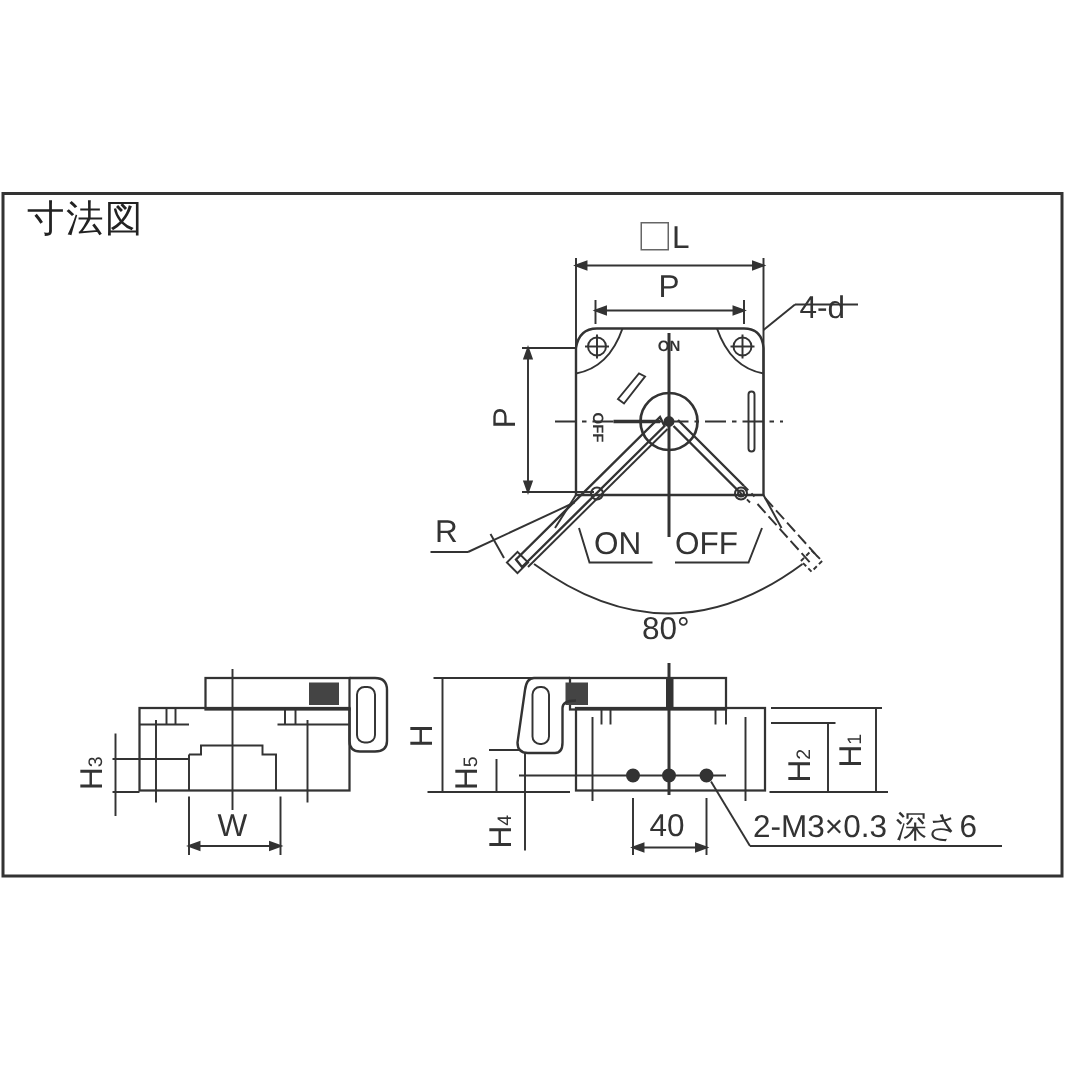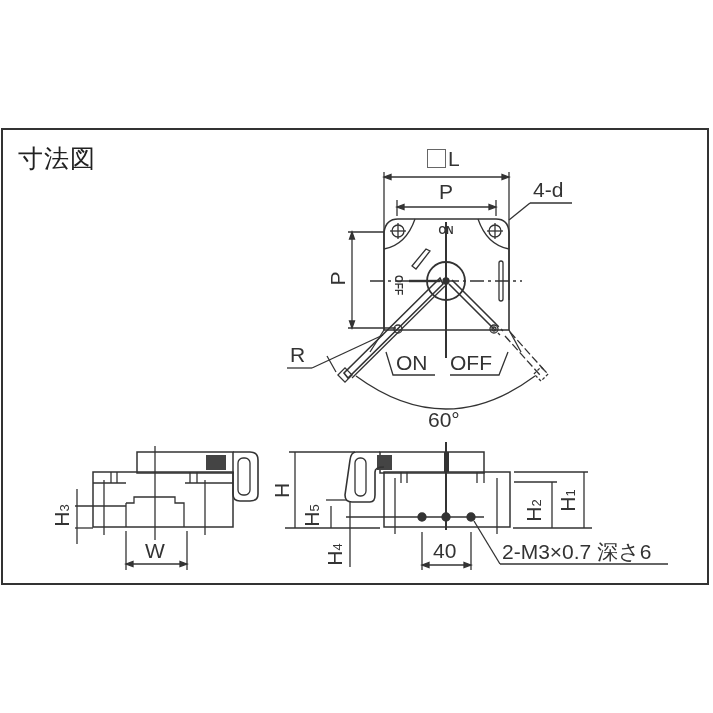--- a/index.html
+++ b/index.html
@@ -1,20 +1,20 @@
 <!DOCTYPE html>
 <html><head>
 <meta charset="utf-8">
 <style>
   html, body { margin:0; padding:0; background:#ffffff; }
   body { width:713px; height:713px; position:relative; overflow:hidden;
          font-family:"Liberation Sans", "DejaVu Sans", sans-serif; color:#222; }
   .frame { position:absolute; left:1px; top:128px; width:708px; height:457px;
            border:2px solid #333; box-sizing:border-box; background:#fff; }
-  .title { position:absolute; left:18px; top:142px; font-size:25px; color:#222;
+  .title { position:absolute; left:18px; top:129px; font-size:25px; color:#222;
            font-family:"DejaVu Sans", sans-serif; letter-spacing:1px; }
   svg { position:absolute; left:0; top:0; }
   .lbl { position:absolute; font-size:21px; color:#333; line-height:1; white-space:nowrap; }
   .sub { font-size:13px; }
   .sq { display:inline-block; width:19px; height:19px; border:1.5px solid #666; vertical-align:-2px; margin-right:2px; box-sizing:border-box; }
 </style>
 </head>
 <body>
 
 <div class="frame"></div>
@@ -162,29 +162,29 @@
     <path d="M422 565 l7 -2.5 v5 z" fill="#333"></path>
     <path d="M471 565 l-7 -2.5 v5 z" fill="#333"></path>
 
     <line x1="474" y1="521" x2="500" y2="564"></line>
     <line x1="500" y1="564" x2="668" y2="564"></line>
   </g>
 </svg>
 
 <div class="lbl" style="left:427px;top:148px;"><span class="sq"></span><span>L</span></div>
 <div class="lbl" style="left:439px;top:181px;">P</div>
-<div class="lbl" style="left:533px;top:179px;">4-d</div>
+<div class="lbl" style="left:533px;top:195px;">4-d</div>
 <div class="lbl" style="left:330px;top:268px;transform:rotate(-90deg);">P</div>
 <div class="lbl" style="left:290px;top:344px;">R</div>
 <div class="lbl" style="left:396px;top:352px;">ON</div>
 <div class="lbl" style="left:450px;top:352px;">OFF</div>
-<div class="lbl" style="left:428px;top:409px;">60°</div>
+<div class="lbl" style="left:428px;top:409px;">80°</div>
 
 <div class="lbl" style="left:50px;top:505px;transform:rotate(-90deg);"><span>H</span><span class="sub">3</span></div>
 <div class="lbl" style="left:145px;top:540px;">W</div>
 
 <div class="lbl" style="left:274px;top:480px;transform:rotate(-90deg);">H</div>
 <div class="lbl" style="left:300px;top:505px;transform:rotate(-90deg);"><span>H</span><span class="sub">5</span></div>
 <div class="lbl" style="left:323px;top:544px;transform:rotate(-90deg);"><span>H</span><span class="sub">4</span></div>
 <div class="lbl" style="left:522px;top:500px;transform:rotate(-90deg);"><span>H</span><span class="sub">2</span></div>
 <div class="lbl" style="left:556px;top:490px;transform:rotate(-90deg);"><span>H</span><span class="sub">1</span></div>
 <div class="lbl" style="left:433px;top:540px;">40</div>
-<div class="lbl" style="left:502px;top:541px;">2-M3×0.7 深さ6</div>
+<div class="lbl" style="left:502px;top:541px;">2-M3×0.3 深さ6</div>
 
 </body></html>

